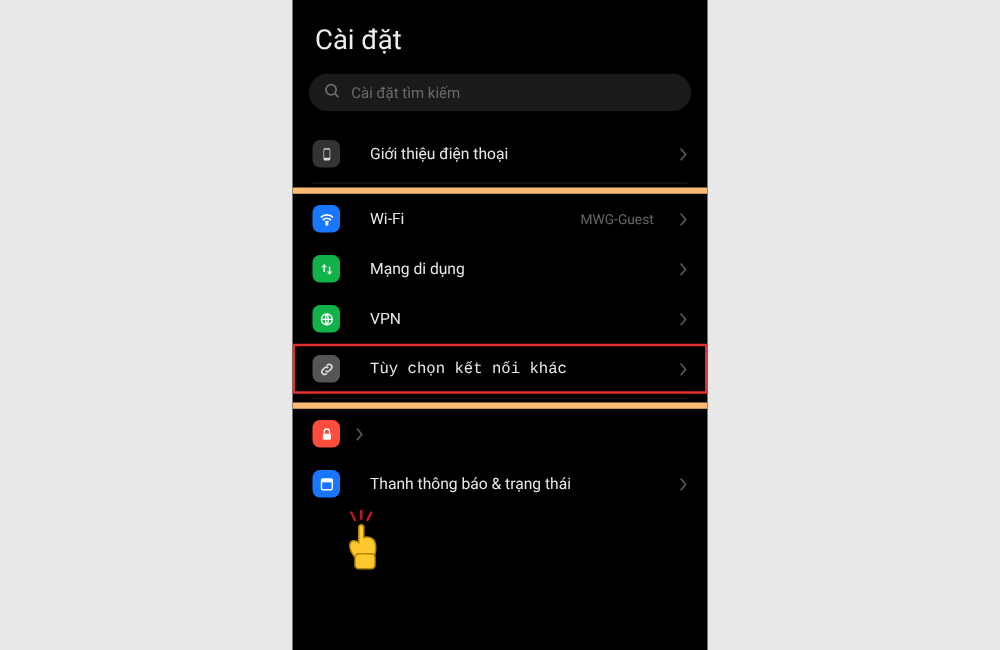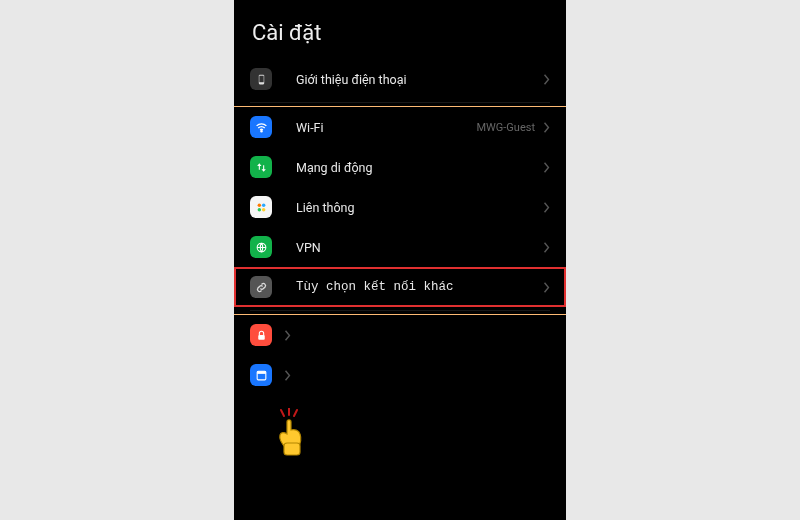--- a/index.html
+++ b/index.html
@@ -31,21 +31,21 @@
       margin: 0 13px 14px 13px;
       height: 30px;
       background: #1a1a1a;
       border-radius: 15px;
       display: flex;
       align-items: center;
       padding: 0 12px;
     }
     .search svg { width: 14px; height: 14px; flex-shrink: 0; }
     .search-placeholder { color: #6a6a6a; font-size: 12px; margin-left: 8px; }
-    .group { border-top: 1px solid #fdba74; }
+    .group { border-top: 5px solid #fdba74; }
     .group:first-of-type { border-top: none; }
     .row {
       display: flex;
       align-items: center;
       padding: 9px 16px;
       position: relative;
     }
     .row.highlighted {
       border: 2px solid #e03030;
       padding: 7px 14px;
@@ -68,21 +68,21 @@
       font-size: 12.5px;
       color: #e8e8e8;
       white-space: nowrap;
       overflow: hidden;
       text-overflow: ellipsis;
       padding-left: 12px;
     }
     .row-value {
       font-size: 11px;
       color: #666;
-      margin-right: 8px;
+      margin-right: 20px;
     }
     .chevron {
       color: #555;
       flex-shrink: 0;
     }
     .chevron svg { width: 7px; height: 11px; display: block; }
     .sep { height: 1px; background: #181818; margin: 3px 16px; }
 
     
     [data-ic="about"] { background: #333; }
@@ -103,20 +103,29 @@
       pointer-events: none;
     }
     .pointer svg { width: 40px; height: 50px; }
   </style>
 </head>
 <body>
 
 <div class="phone">
   <div class="page-title">Cài đặt</div>
 
+  <div class="search">
+    <span>
+      <svg viewBox="0 0 24 24" fill="none" stroke="#6a6a6a" stroke-width="2.5">
+          <circle cx="10" cy="10" r="7"></circle>
+          <line x1="20" y1="20" x2="15" y2="15"></line>
+        </svg>
+    </span>
+    <span class="search-placeholder">Cài đặt tìm kiếm</span>
+  </div>
 
   <div id="list">
       <div class="group">
         <div class="row">
           <div class="icon-box" data-ic="about">
             <svg viewBox="0 0 24 24" fill="#ddd">
               <rect x="7" y="3" width="10" height="18" rx="2"></rect>
               <rect x="8" y="5" width="8" height="12" fill="#333"></rect>
             </svg>
           </div>
@@ -146,37 +155,21 @@
               <path d="M1.5 1l5 6-5 6"></path>
             </svg>
           </span>
         </div>
         <div class="row">
           <div class="icon-box" data-ic="mobile">
             <svg viewBox="0 0 24 24" fill="#fff">
               <path d="M8 4l-4 5h3v7h2V9h3zM16 20l4-5h-3V8h-2v7h-3z"></path>
             </svg>
           </div>
-          <div class="row-label">Mạng di động</div>
-          <span class="chevron">
-            <svg viewBox="0 0 8 14" fill="none" stroke="#555" stroke-width="1.8">
-              <path d="M1.5 1l5 6-5 6"></path>
-            </svg>
-          </span>
-        </div>
-        <div class="row">
-          <div class="icon-box" data-ic="interop">
-            <svg viewBox="0 0 24 24">
-              <circle cx="8" cy="8" r="3.2" fill="#ff7b00"></circle>
-              <circle cx="16" cy="8" r="3.2" fill="#2aa8ff"></circle>
-              <circle cx="8" cy="16" r="3.2" fill="#28c957"></circle>
-              <circle cx="16" cy="16" r="3.2" fill="#ffd02e"></circle>
-            </svg>
-          </div>
-          <div class="row-label">Liên thông</div>
+          <div class="row-label">Mạng di dụng</div>
           <span class="chevron">
             <svg viewBox="0 0 8 14" fill="none" stroke="#555" stroke-width="1.8">
               <path d="M1.5 1l5 6-5 6"></path>
             </svg>
           </span>
         </div>
         <div class="row">
           <div class="icon-box" data-ic="vpn">
             <svg viewBox="0 0 24 24" fill="none" stroke="#fff" stroke-width="2">
               <circle cx="12" cy="12" r="8"></circle>
@@ -220,20 +213,21 @@
             </svg>
           </span>
         </div>
         <div class="row">
           <div class="icon-box" data-ic="status">
             <svg viewBox="0 0 24 24" fill="#fff">
               <rect x="4" y="4" width="16" height="16" rx="2" fill="none" stroke="#fff" stroke-width="2"></rect>
               <rect x="4" y="4" width="16" height="5"></rect>
             </svg>
           </div>
+          <div class="row-label">Thanh thông báo &amp; trạng thái</div>
           <span class="chevron">
             <svg viewBox="0 0 8 14" fill="none" stroke="#555" stroke-width="1.8">
               <path d="M1.5 1l5 6-5 6"></path>
             </svg>
           </span>
         </div>
       </div>
     </div>
 
   <div class="pointer">

